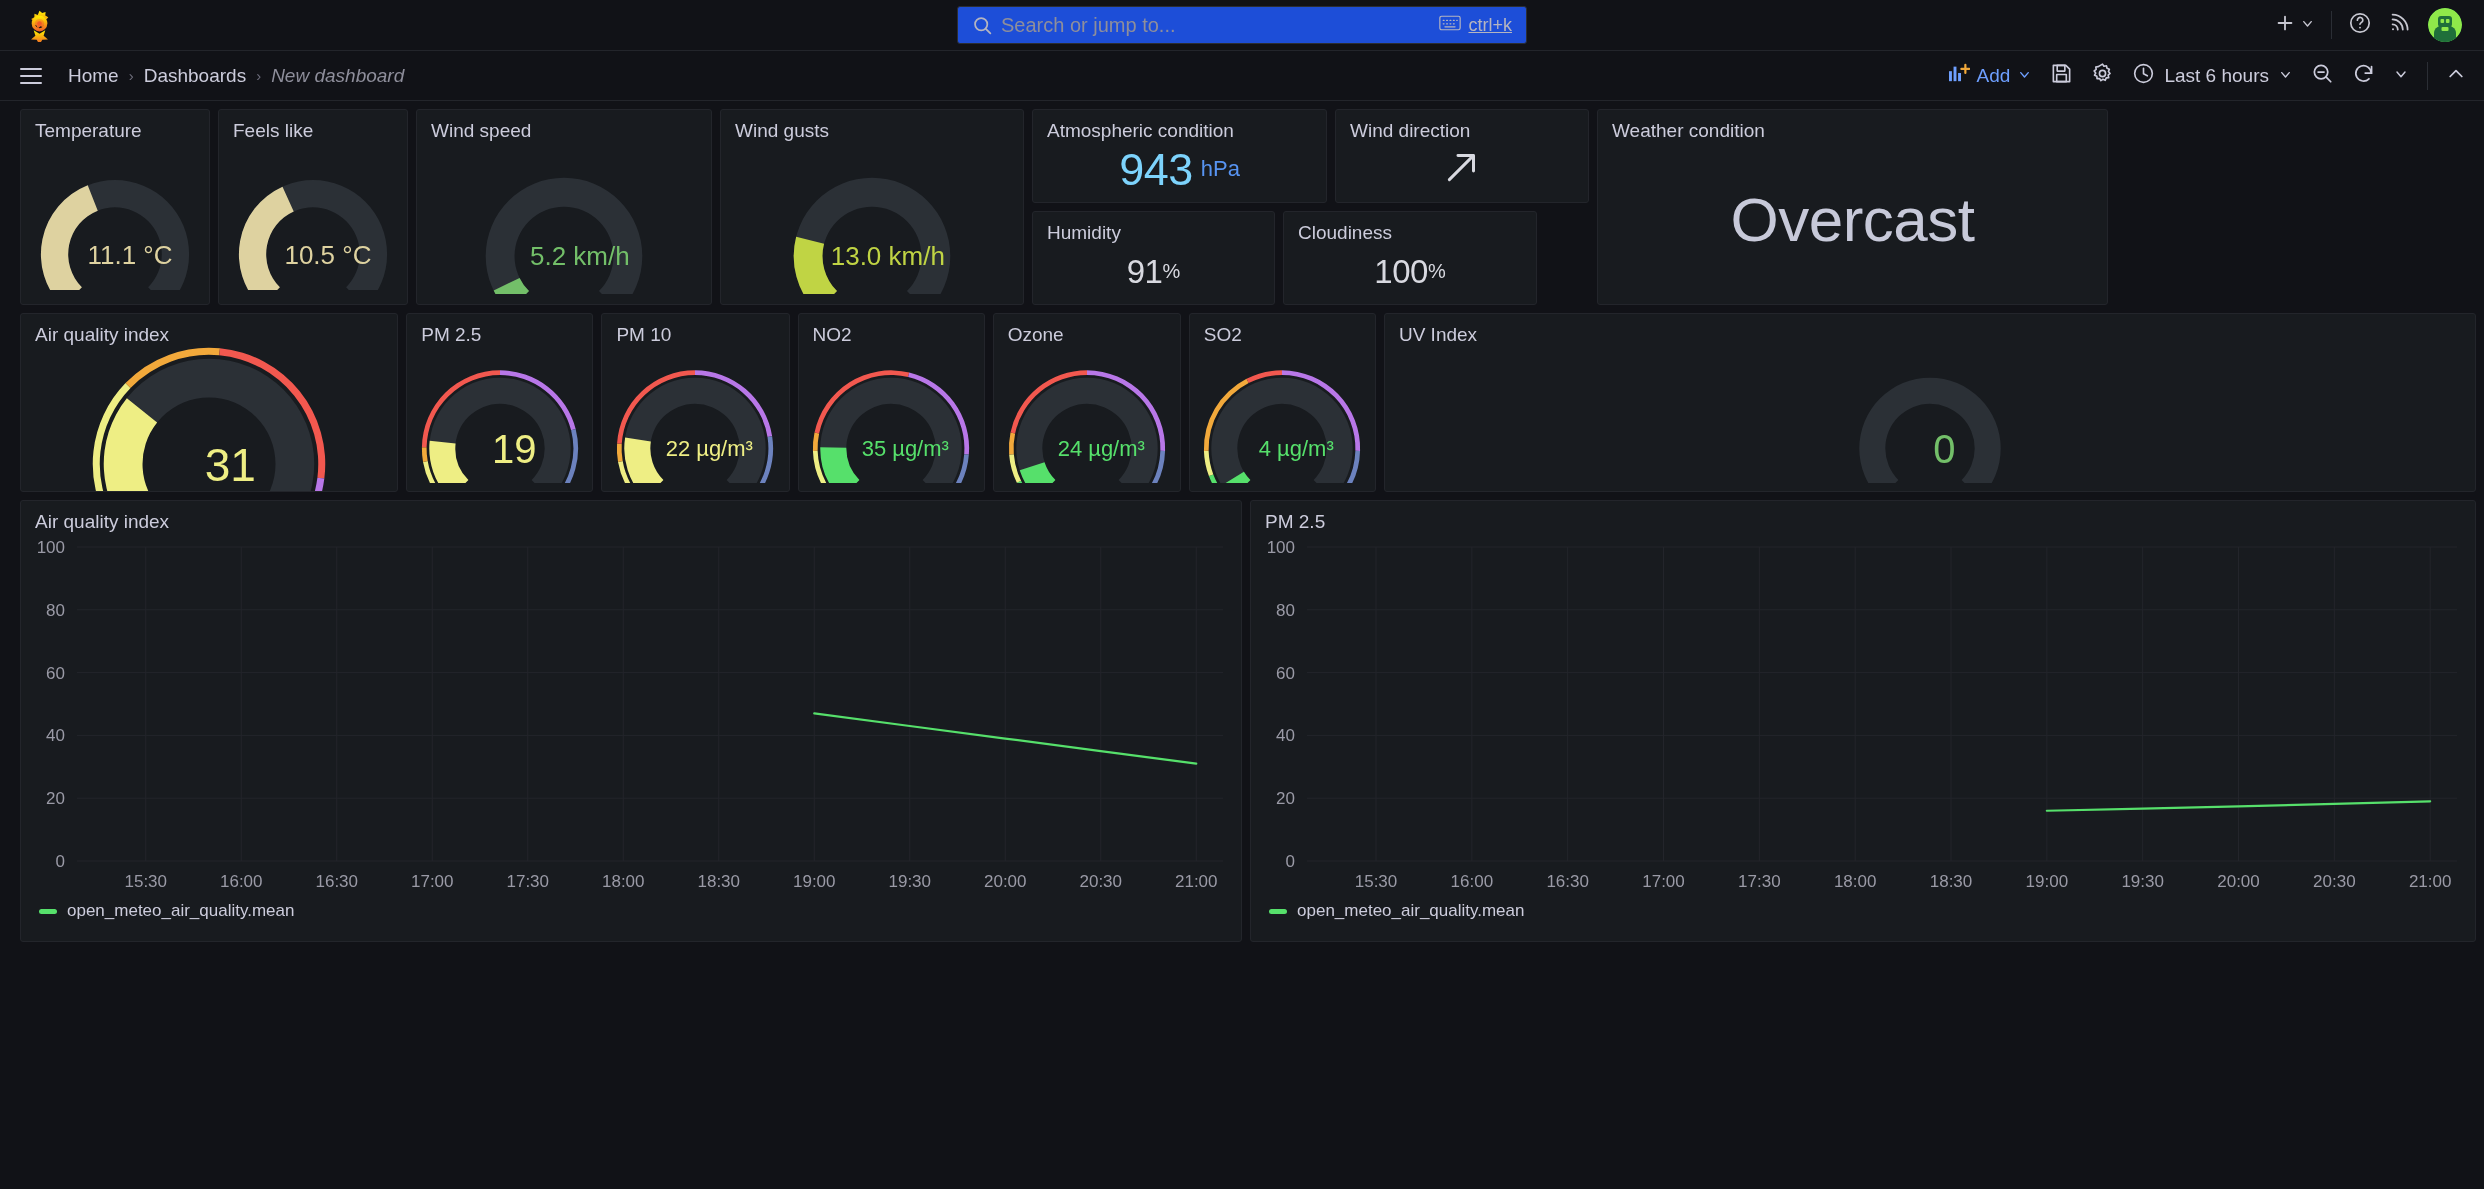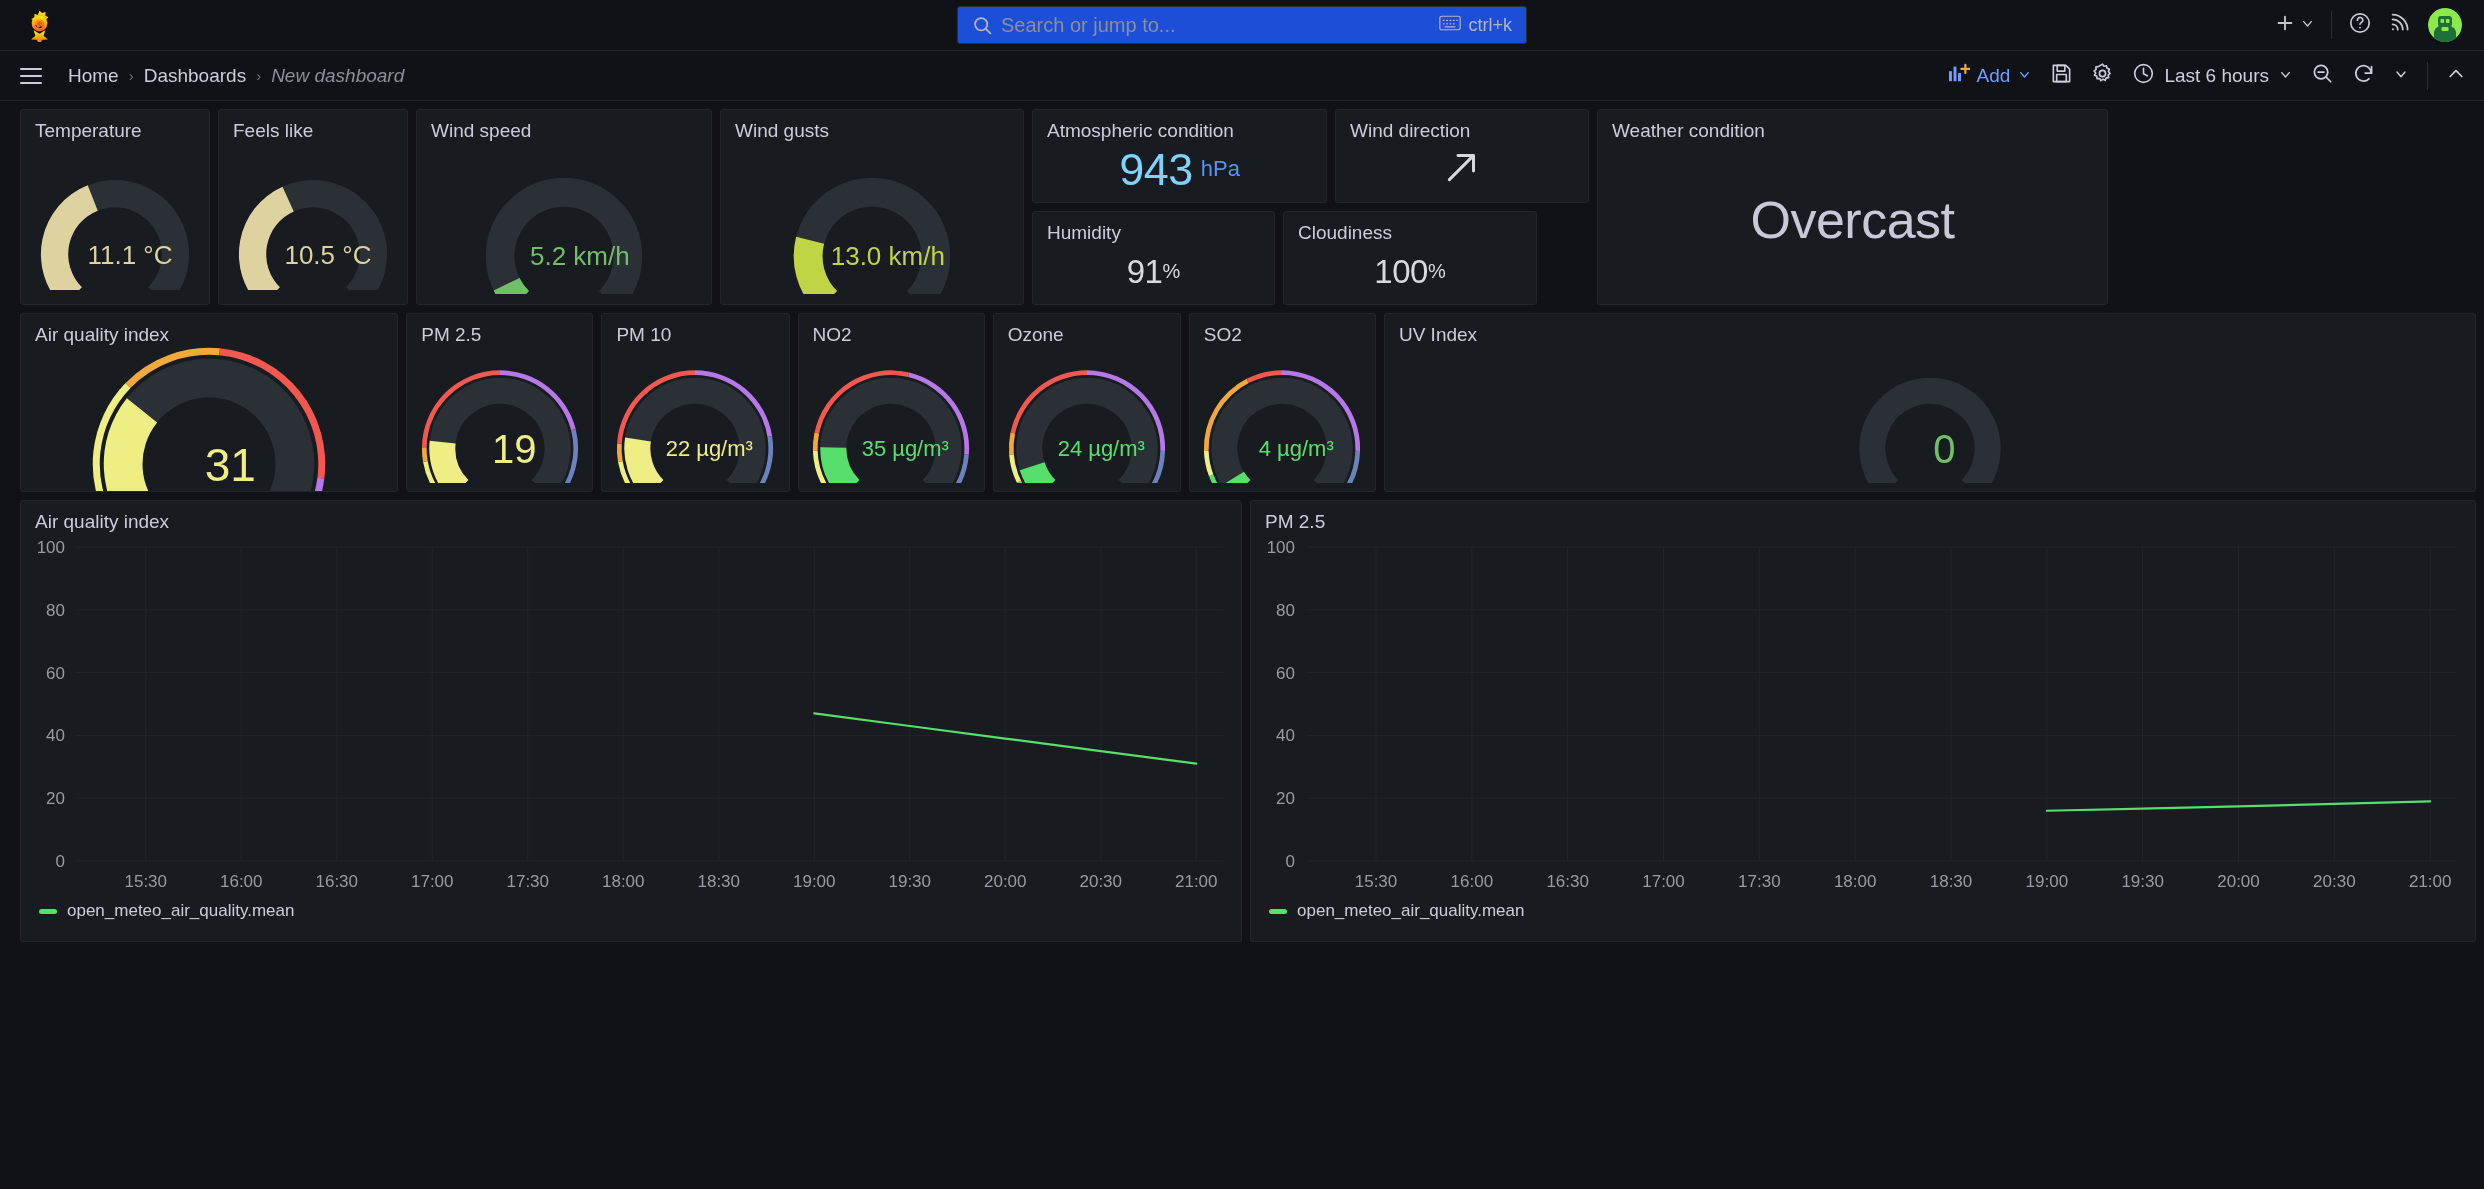--- a/index.html
+++ b/index.html
@@ -32,21 +32,21 @@
     display: flex; align-items: center;
     padding: 0 14px;
     gap: 8px;
   }
   .searchwrap .srch-icon { flex: 0 0 auto; display: flex; align-items: center; }
   .search-input {
     flex: 1 1 auto; background: transparent; border: none; outline: none;
     color: #ccccdc; font-size: 20px; font-family: inherit;
   }
   .search-input::placeholder { color: #8e8e9b; }
-  .kbd-hint { display: flex; align-items: center; gap: 7px; color: #b5b5c0; font-size: 18px; white-space: nowrap; }
+  .kbd-hint { display: flex; align-items: center; gap: 7px; color: #b5b5c0; font-size: 18px; white-space: nowrap; text-decoration: underline; }
 
   .topnav-right {
     margin-left: auto; display: flex; align-items: center; gap: 16px;
     padding-right: 4px;
   }
   .tn-btn { display: flex; align-items: center; gap: 4px; cursor: pointer; color: #c7c7d1; }
   .vdiv { width: 1px; height: 28px; background: #2b2e35; }
   .avatar {
     width: 34px; height: 34px; border-radius: 50%;
     background: #1f6f3a;
@@ -394,21 +394,21 @@
             <span class="stat-val" style="font-size:33px;color:#d8d9e0">100</span>
             <span class="stat-unit" style="font-size:20px;color:#d8d9e0">%</span>
           </div>
         </div>
       </div>
     </div>
 
     <div class="panel" style="width:511px;height:196px">
       <div class="panel-title">Weather condition</div>
       <div class="panel-body stat-body" style="height:160px">
-        <span class="stat-val" style="font-size:52px;color:#c7c9d9">Overcast</span>
+        <span class="stat-val" style="font-size:62px;color:#c7c9d9">Overcast</span>
       </div>
     </div>
   </div>
 
   <div class="row">
 
     <div class="panel" style="width:382px;height:179px">
       <div class="panel-title">Air quality index</div>
       <div class="panel-body gauge-wrap" style="height:144px">
           <svg width="250" height="200" viewBox="0 0 250 200">

